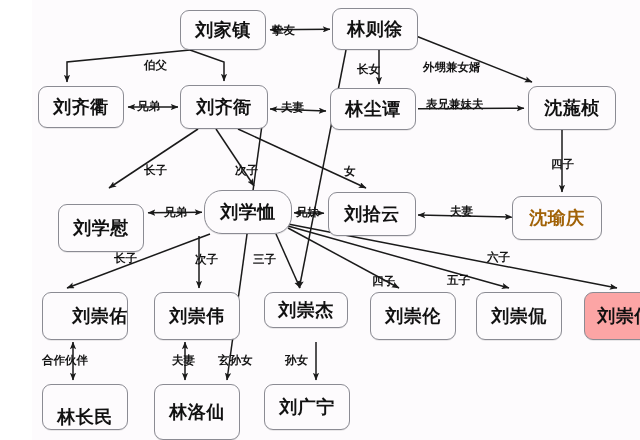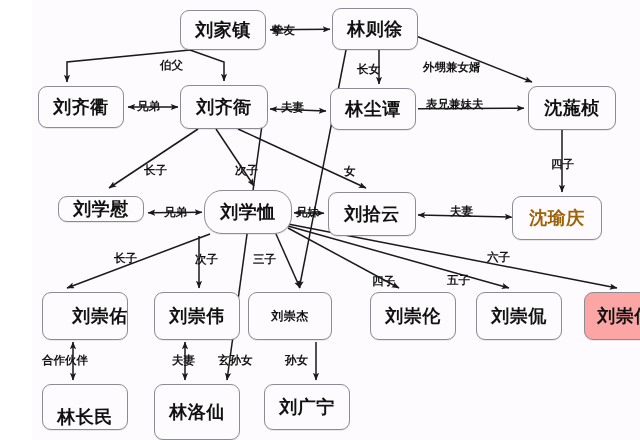--- a/index.html
+++ b/index.html
@@ -106,39 +106,39 @@
       </div>
       <div class="node" style="left: 148px; top: 85px; width: 88px; height: 44px; font-size: 18px; border-color: rgb(139, 139, 147); background: rgb(253, 251, 253); color: rgb(17, 17, 17);">
         <span>刘齐衙</span>
       </div>
       <div class="node" style="left: 298px; top: 88px; width: 86px; height: 42px; font-size: 18px; border-color: rgb(139, 139, 147); background: rgb(253, 251, 253); color: rgb(17, 17, 17);">
         <span>林尘谭</span>
       </div>
       <div class="node" style="left: 496px; top: 86px; width: 88px; height: 44px; font-size: 18px; border-color: rgb(139, 139, 147); background: rgb(253, 251, 253); color: rgb(17, 17, 17);">
         <span>沈葹桢</span>
       </div>
-      <div class="node" style="left: 26px; top: 196px; width: 86px; height: 26px; font-size: 18px; border-color: rgb(139, 139, 147); background: rgb(253, 251, 253); color: rgb(17, 17, 17);">
+      <div class="node" style="left: 26px; top: 204px; width: 86px; height: 48px; font-size: 18px; border-color: rgb(139, 139, 147); background: rgb(253, 251, 253); color: rgb(17, 17, 17);">
         <span>刘学慰</span>
       </div>
       <div class="node" style="left: 172px; top: 190px; width: 88px; height: 44px; font-size: 18px; border-color: rgb(139, 139, 147); background: rgb(253, 251, 253); color: rgb(17, 17, 17); border-radius: 18px;">
         <span>刘学恤</span>
       </div>
       <div class="node" style="left: 296px; top: 192px; width: 88px; height: 44px; font-size: 18px; border-color: rgb(139, 139, 147); background: rgb(253, 251, 253); color: rgb(17, 17, 17);">
         <span>刘拾云</span>
       </div>
       <div class="node" style="left: 480px; top: 196px; width: 90px; height: 44px; font-size: 18px; border-color: rgb(139, 139, 147); background: rgb(253, 251, 253); color: #a16207;">
         <span>沈瑜庆</span>
       </div>
       <div class="node" style="left: 10px; top: 292px; width: 86px; height: 48px; font-size: 18px; border-color: rgb(139, 139, 147); background: rgb(253, 251, 253); color: rgb(17, 17, 17); padding-left: 30px;">
         <span>刘崇佑</span>
       </div>
       <div class="node" style="left: 122px; top: 292px; width: 86px; height: 48px; font-size: 18px; border-color: rgb(139, 139, 147); background: rgb(253, 251, 253); color: rgb(17, 17, 17);">
         <span>刘崇伟</span>
       </div>
-      <div class="node" style="left: 216px; top: 292px; width: 84px; height: 48px; font-size: 12px; border-color: rgb(139, 139, 147); background: rgb(253, 251, 253); color: rgb(17, 17, 17);">
+      <div class="node" style="left: 232px; top: 292px; width: 84px; height: 36px; font-size: 18px; border-color: rgb(139, 139, 147); background: rgb(253, 251, 253); color: rgb(17, 17, 17);">
         <span>刘崇杰</span>
       </div>
       <div class="node" style="left: 338px; top: 292px; width: 86px; height: 48px; font-size: 18px; border-color: rgb(139, 139, 147); background: rgb(253, 251, 253); color: rgb(17, 17, 17);">
         <span>刘崇伦</span>
       </div>
       <div class="node" style="left: 444px; top: 292px; width: 86px; height: 48px; font-size: 18px; border-color: rgb(139, 139, 147); background: rgb(253, 251, 253); color: rgb(17, 17, 17);">
         <span>刘崇侃</span>
       </div>
       <div class="node" style="left: 552px; top: 292px; width: 82px; height: 48px; font-size: 18px; border-color: rgb(139, 139, 147); background: #fca5a5; color: rgb(17, 17, 17);">
         <span>刘崇伺</span>
@@ -148,21 +148,21 @@
       </div>
       <div class="node" style="left: 122px; top: 384px; width: 86px; height: 56px; font-size: 18px; border-color: rgb(139, 139, 147); background: rgb(253, 251, 253); color: rgb(17, 17, 17);">
         <span>林洛仙</span>
       </div>
       <div class="node" style="left: 232px; top: 384px; width: 86px; height: 46px; font-size: 18px; border-color: rgb(139, 139, 147); background: rgb(253, 251, 253); color: rgb(17, 17, 17);">
         <span>刘广宁</span>
       </div>
     </div>
   <div id="labels-group">
       <div class="edge-label" style="left: 240px; top: 23px;">挚友</div>
-      <div class="edge-label" style="left: 128px; top: 58px; text-align: center;">伯父</div>
+      <div class="edge-label" style="left: 112px; top: 58px; text-align: center;">伯父</div>
       <div class="edge-label" style="left: 105px; top: 99px;">兄弟</div>
       <div class="edge-label" style="left: 249px; top: 100px;">夫妻</div>
       <div class="edge-label" style="left: 325px; top: 62px;">长女</div>
       <div class="edge-label" style="left: 391px; top: 60px;">外甥兼女婿</div>
       <div class="edge-label" style="left: 394px; top: 97px;">表兄兼妹夫</div>
       <div class="edge-label" style="left: 519px; top: 157px;">四子</div>
       <div class="edge-label" style="left: 112px; top: 163px;">长子</div>
       <div class="edge-label" style="left: 203px; top: 163px;">次子</div>
       <div class="edge-label" style="left: 312px; top: 164px;">女</div>
       <div class="edge-label" style="left: 132px; top: 205px;">兄弟</div>

